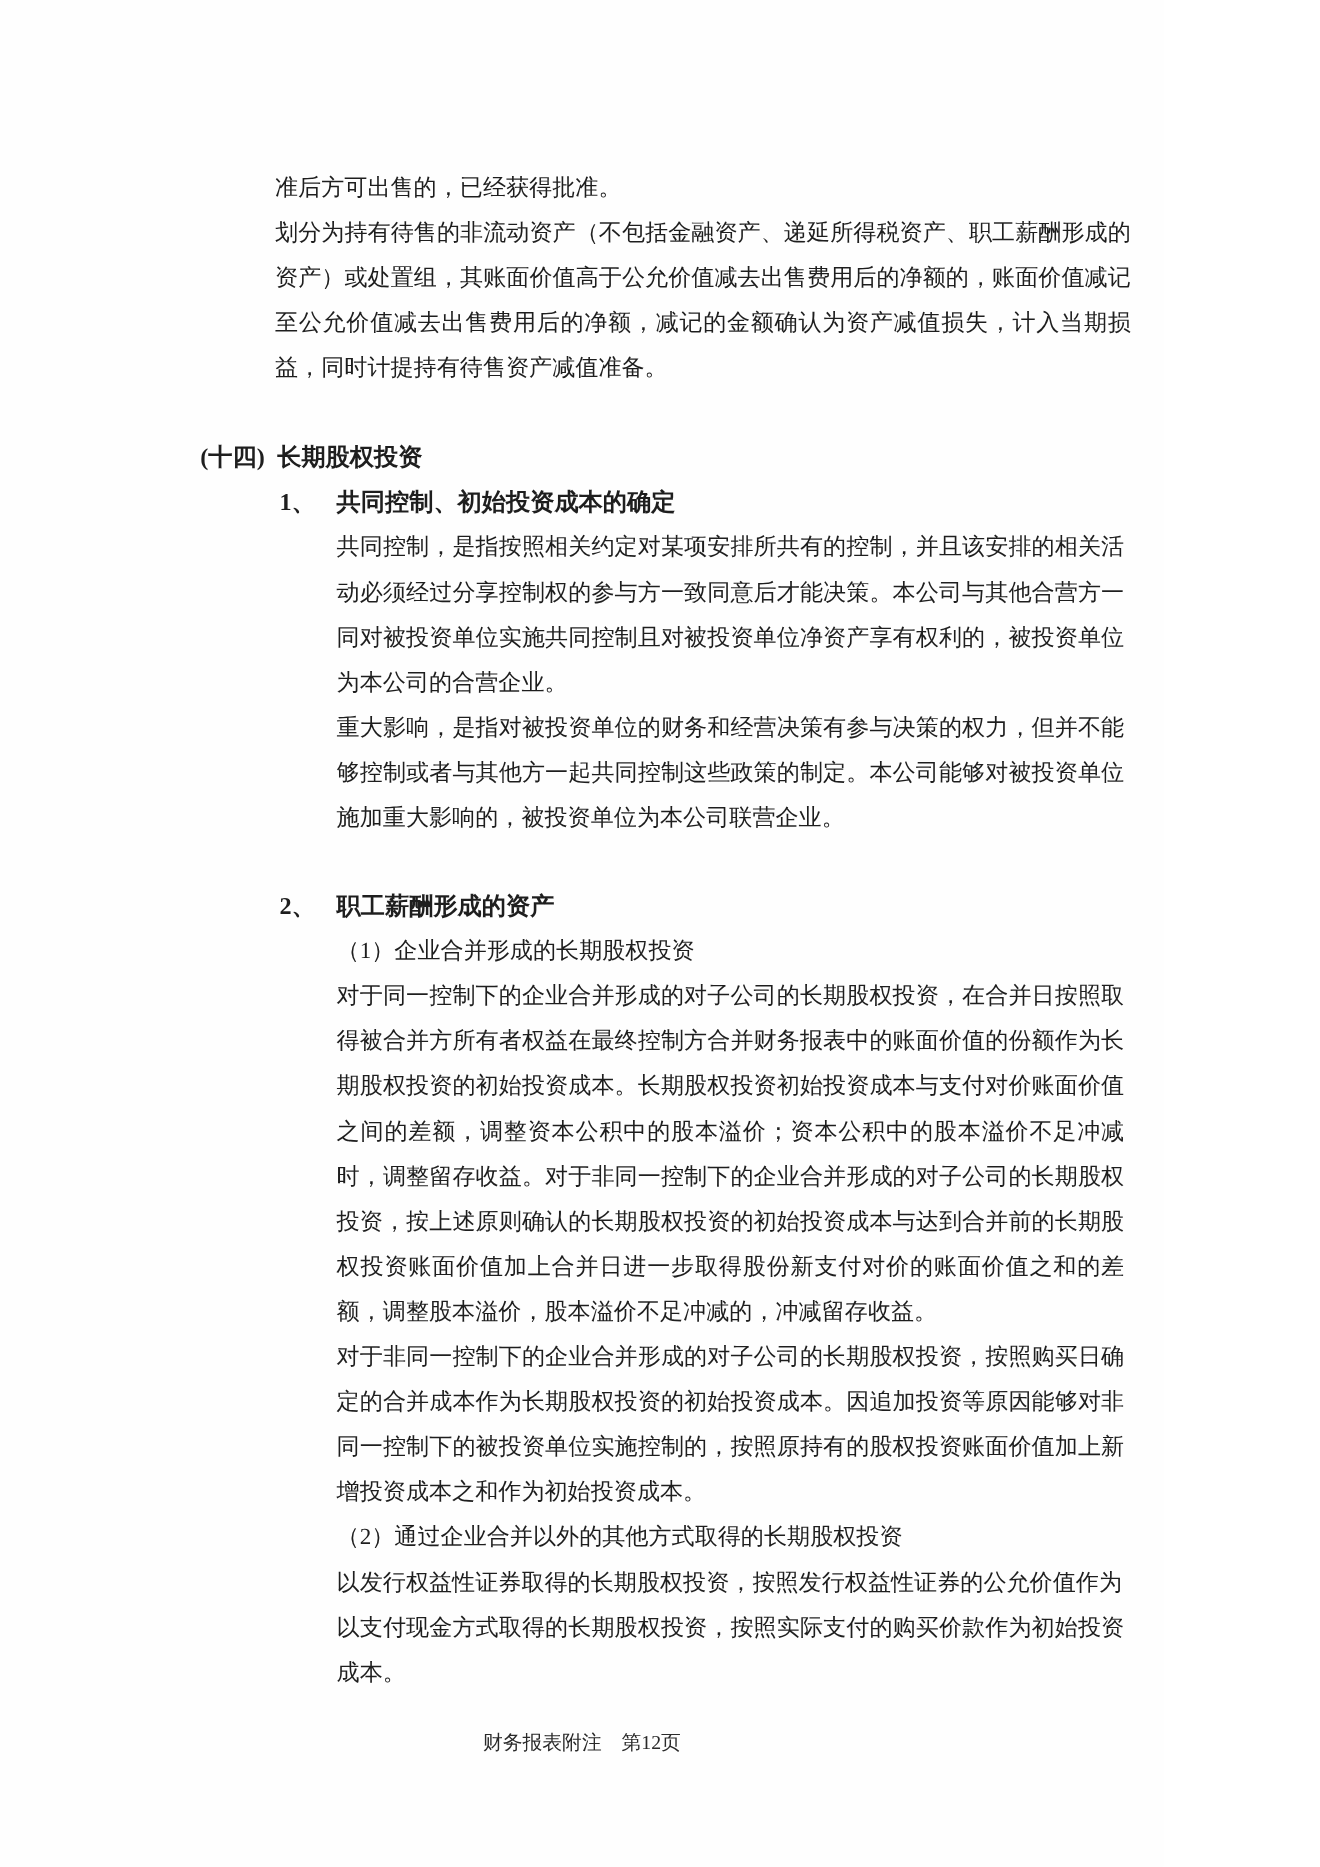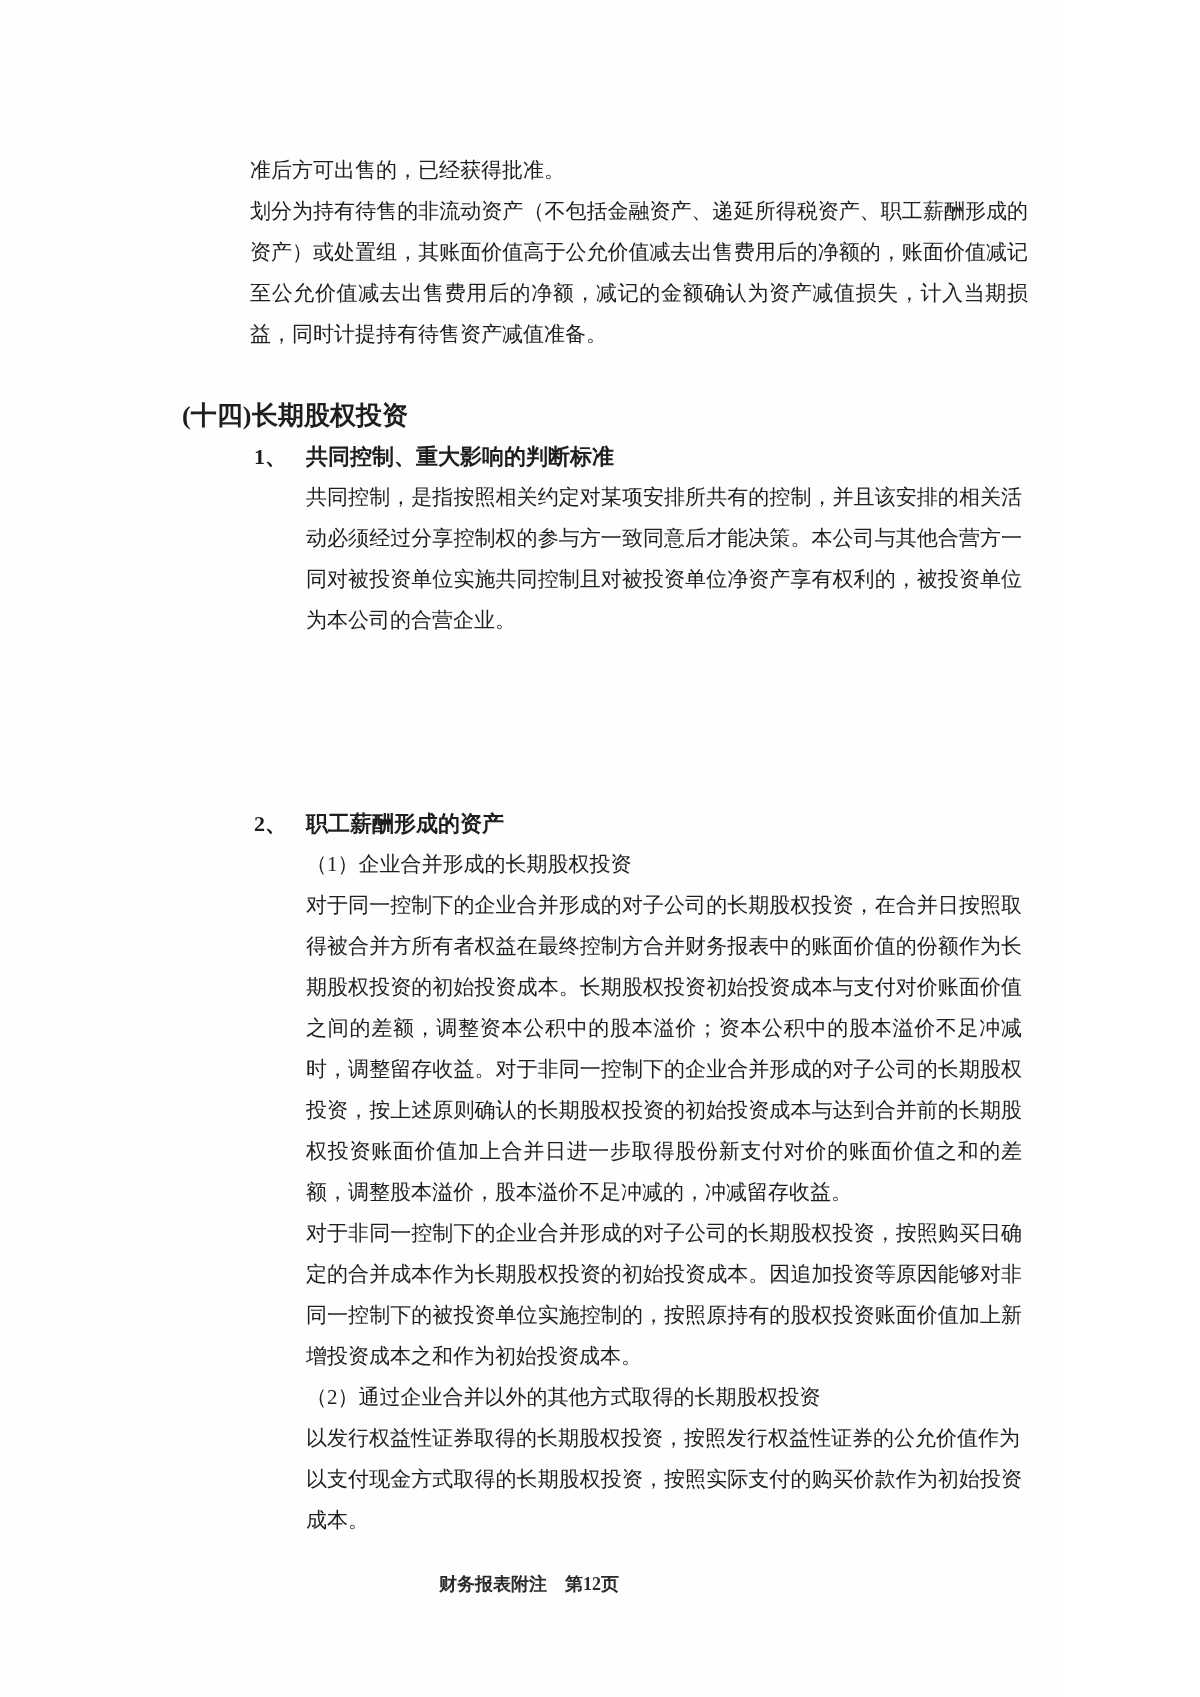--- a/index.html
+++ b/index.html
@@ -31,21 +31,21 @@
     left: 250px;
     top: 150px;
     width: 778px;
   }
   .sec-head {
     position: absolute;
     left: 182px;
     top: 395px;
     display: flex;
     font-weight: bold;
-    font-size: 26px;
+    font-size: 22px;
   }
   .sec-head .sec-num {
     flex: 0 0 70px;
   }
   .item-head {
     position: absolute;
     left: 254px;
     display: flex;
     font-weight: bold;
     font-size: 22px;
@@ -64,45 +64,45 @@
   .item-body-2 { top: 844px; font-family: Liberation Serif, serif; }
   .page-footer {
     position: absolute;
     left: 0;
     top: 1570px;
     width: 100%;
     text-align: center;
     font-size: 18px;
     line-height: 28px;
     color: #2a2a2a;
-    font-weight: bold;
   }
 </style>
 </head>
 <body>
 
 <div class="page">
 
   <div class="top-block justify">
     <p>准后方可出售的，已经获得批准。</p>
     <p>划分为持有待售的非流动资产（不包括金融资产、递延所得税资产、职工薪酬形成的资产）或处置组，其账面价值高于公允价值减去出售费用后的净额的，账面价值减记至公允价值减去出售费用后的净额，减记的金额确认为资产减值损失，计入当期损益，同时计提持有待售资产减值准备。</p>
   </div>
 
   <div class="sec-head">
     <span class="sec-num">(十四)</span>
     <span>长期股权投资</span>
   </div>
 
   <div class="item-head item-head-1">
     <span class="item-num">1、</span>
-    <span>共同控制、重大影响的判断标准</span>
+    <span>共同控制、初始投资成本的确定</span>
   </div>
 
   <div class="item-body item-body-1 justify">
     <p>共同控制，是指按照相关约定对某项安排所共有的控制，并且该安排的相关活动必须经过分享控制权的参与方一致同意后才能决策。本公司与其他合营方一同对被投资单位实施共同控制且对被投资单位净资产享有权利的，被投资单位为本公司的合营企业。</p>
+    <p>重大影响，是指对被投资单位的财务和经营决策有参与决策的权力，但并不能够控制或者与其他方一起共同控制这些政策的制定。本公司能够对被投资单位施加重大影响的，被投资单位为本公司联营企业。</p>
   </div>
 
   <div class="item-head item-head-2">
     <span class="item-num">2、</span>
     <span>职工薪酬形成的资产</span>
   </div>
 
   <div class="item-body item-body-2 justify">
     <p>（1）企业合并形成的长期股权投资</p>
     <p>对于同一控制下的企业合并形成的对子公司的长期股权投资，在合并日按照取得被合并方所有者权益在最终控制方合并财务报表中的账面价值的份额作为长期股权投资的初始投资成本。长期股权投资初始投资成本与支付对价账面价值之间的差额，调整资本公积中的股本溢价；资本公积中的股本溢价不足冲减时，调整留存收益。对于非同一控制下的企业合并形成的对子公司的长期股权投资，按上述原则确认的长期股权投资的初始投资成本与达到合并前的长期股权投资账面价值加上合并日进一步取得股份新支付对价的账面价值之和的差额，调整股本溢价，股本溢价不足冲减的，冲减留存收益。</p>

